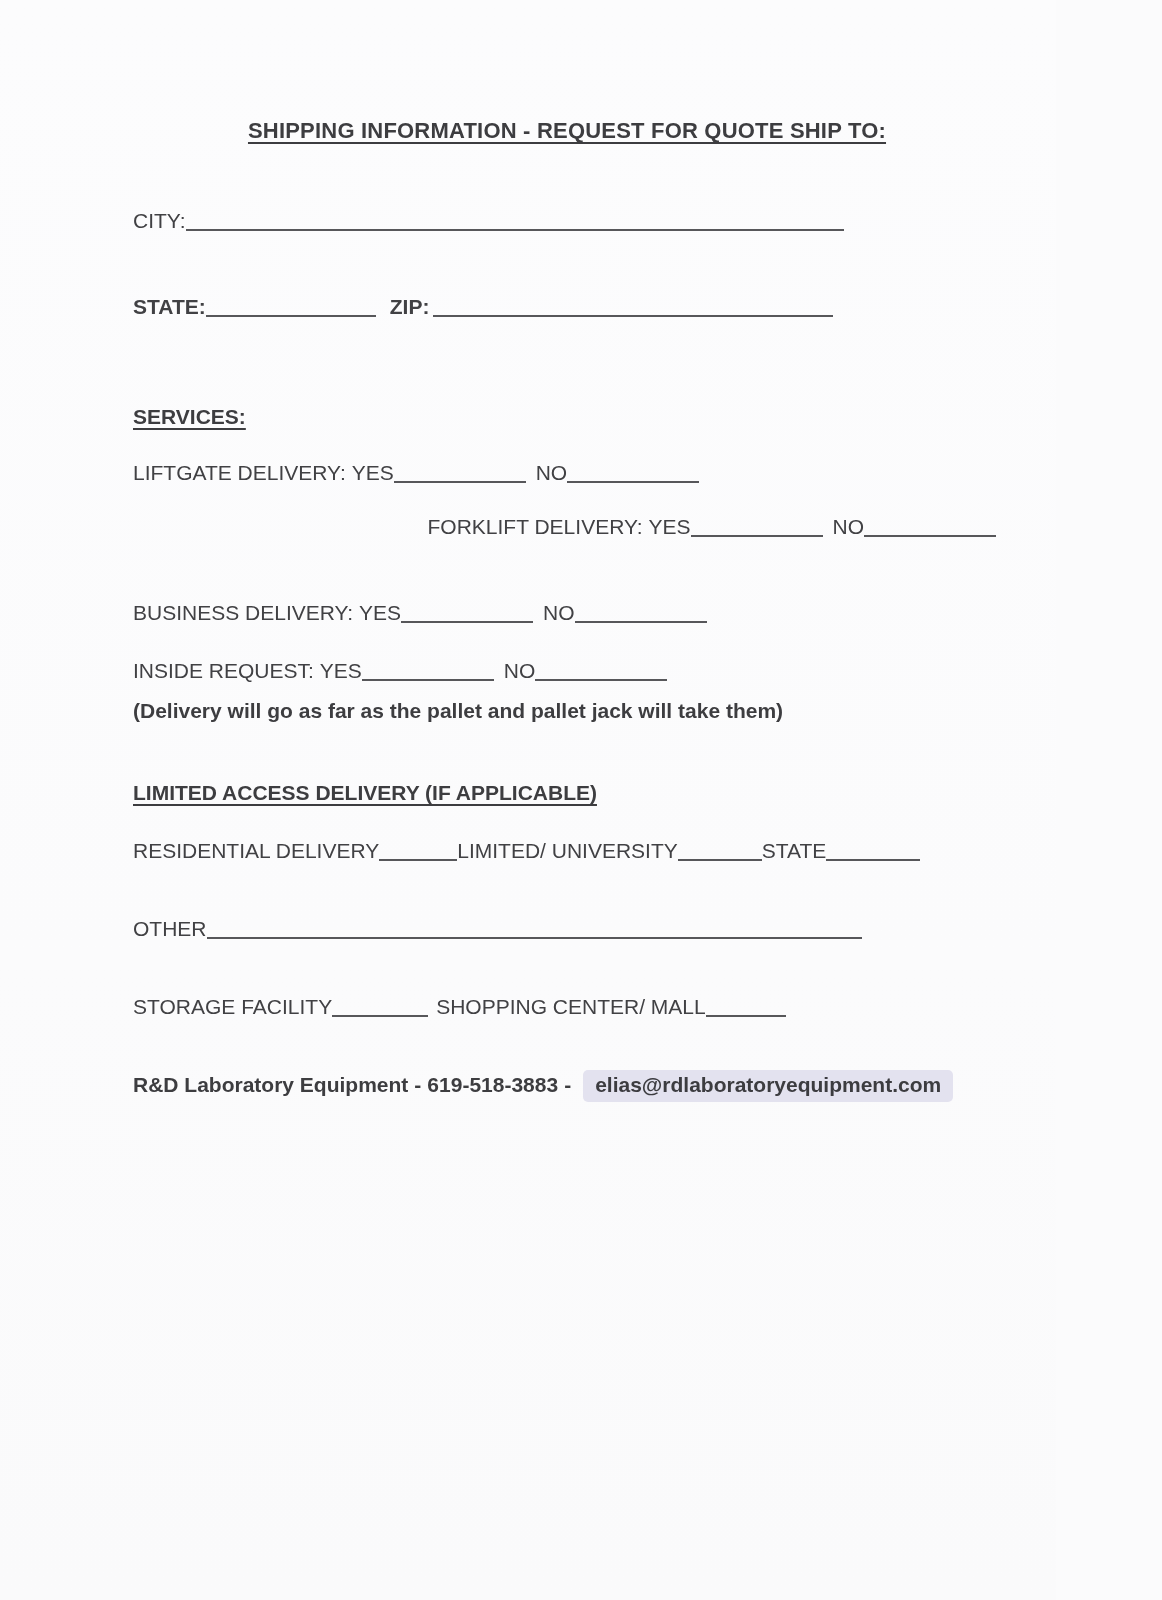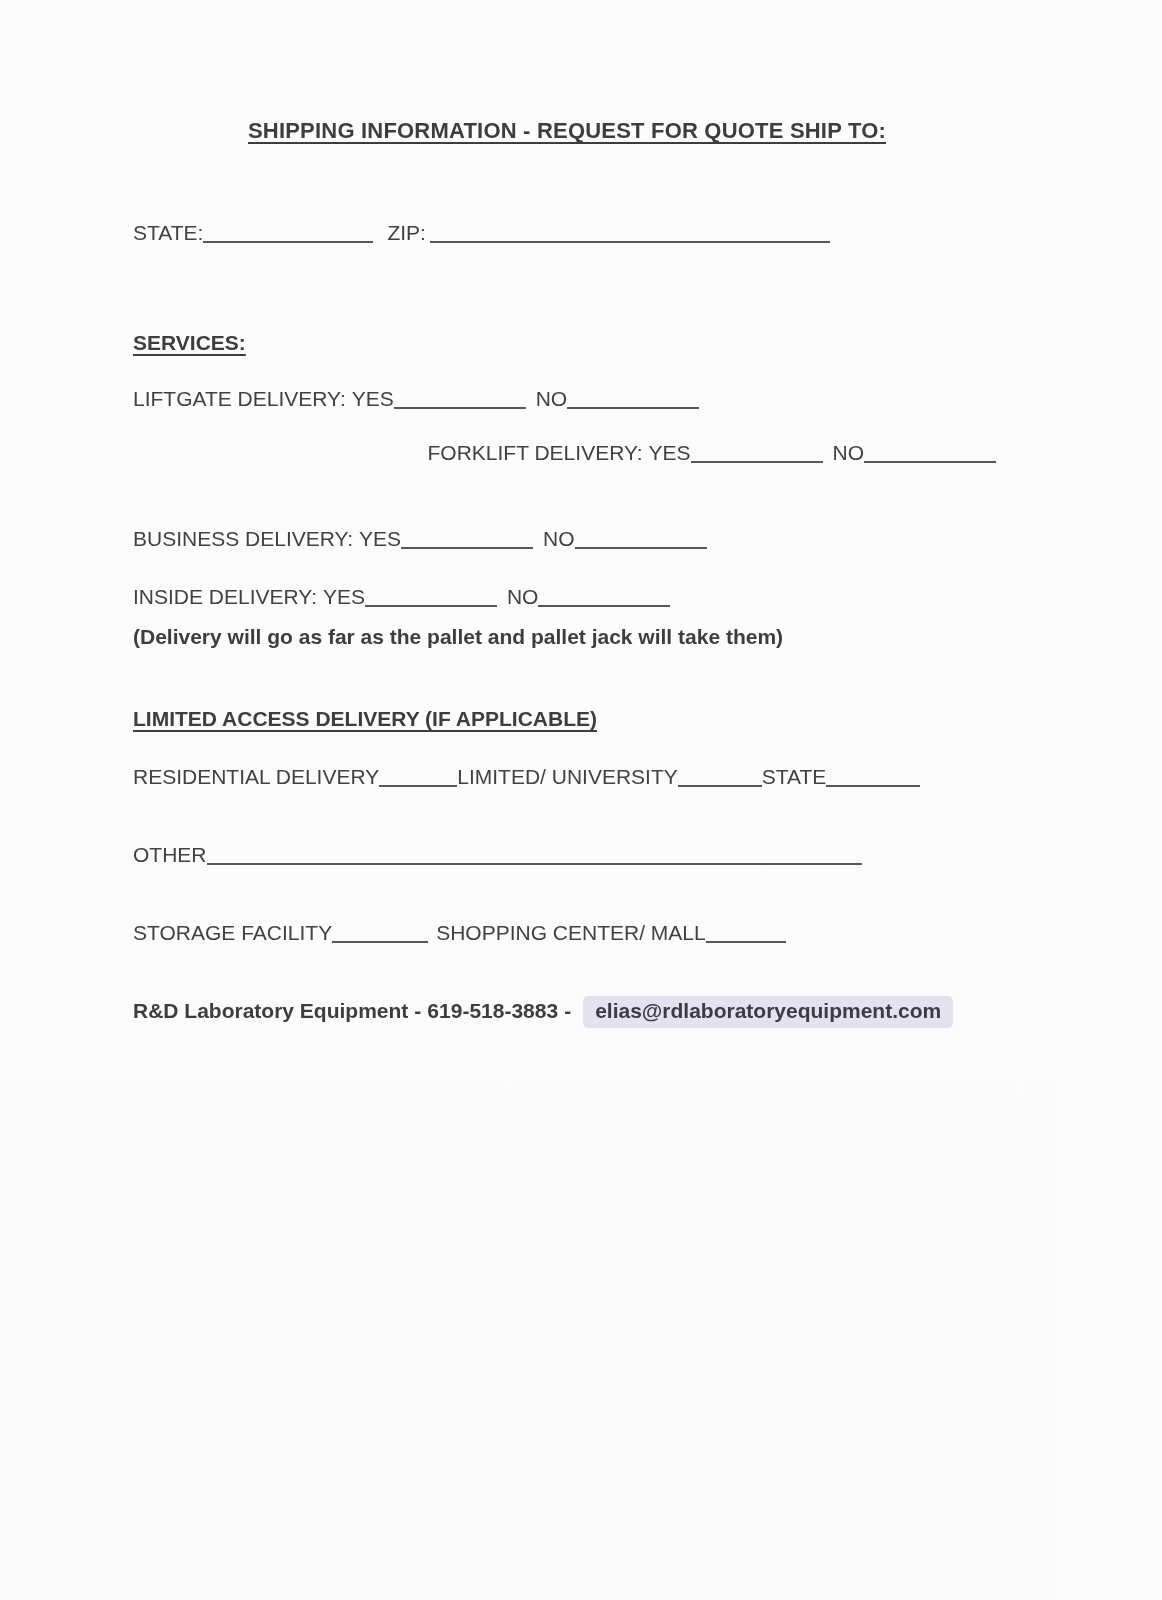--- a/index.html
+++ b/index.html
@@ -81,21 +81,21 @@
   .w-yes   { width: 132px; margin-right: 10px; }
   .w-no    { width: 132px; }
   .w-res   { width: 78px; }
   .w-school{ width: 84px; }
   .w-farm  { width: 94px; }
   .w-stor  { width: 96px; margin-right: 8px; }
   .w-mall  { width: 80px; }
   .w-other { width: 655px; }
 
   .gap-city   { margin-top: 62px; }
-  .gap-state  { margin-top: 74px; }
+  .gap-state  { margin-top: 58px; font-weight: bold; }
   .gap-serv   { margin-top: 84px; }
   .gap-lift   { margin-top: 28px; }
   .gap-fork   { margin-top: 26px; text-align: right; }
   .gap-bus    { margin-top: 58px; }
   .gap-inside { margin-top: 30px; }
   .gap-lim    { margin-top: 56px; }
   .gap-res    { margin-top: 30px; }
   .gap-stor   { margin-top: 50px; }
   .gap-other  { margin-top: 50px; }
   .gap-foot   { margin-top: 50px; }
@@ -106,20 +106,23 @@
 <body>
 
 <div class="page">
 
   <div class="title-row">
     <span class="doc-title">SHIPPING INFORMATION - REQUEST FOR QUOTE SHIP TO:</span>
   </div>
 
   <div class="content">
 
+    <div class="row gap-city">
+      <span>CITY:</span><span class="blank w-city"></span>
+    </div>
 
     <div class="row gap-state">
       <span>STATE:</span><span class="blank w-state"></span><span class="zip-label">ZIP:</span><span class="blank w-zip"></span>
     </div>
 
     <div class="row gap-serv">
       <span class="heading">SERVICES:</span>
     </div>
 
     <div class="row gap-lift">
@@ -128,21 +131,21 @@
 
     <div class="row gap-fork">
       <span>FORKLIFT DELIVERY:</span>&nbsp;<span>YES</span><span class="blank w-yes"></span><span>NO</span><span class="blank w-no"></span>
     </div>
 
     <div class="row gap-bus">
       <span>BUSINESS DELIVERY:</span>&nbsp;<span>YES</span><span class="blank w-yes"></span><span>NO</span><span class="blank w-no"></span>
     </div>
 
     <div class="row gap-inside">
-      <span>INSIDE DELIVERY:</span>&nbsp;<span>YES</span><span class="blank w-yes"></span><span>NO</span><span class="blank w-no"></span>
+      <span>INSIDE REQUEST:</span>&nbsp;<span>YES</span><span class="blank w-yes"></span><span>NO</span><span class="blank w-no"></span>
     </div>
     <div class="note">(Delivery will go as far as the pallet and pallet jack will take them)</div>
 
     <div class="row gap-lim">
       <span class="heading">LIMITED ACCESS DELIVERY (IF APPLICABLE)</span>
     </div>
 
     <div class="row gap-res">
       <span>RESIDENTIAL DELIVERY</span><span class="blank w-res"></span><span>LIMITED/ UNIVERSITY</span><span class="blank w-school"></span><span>STATE</span><span class="blank w-farm"></span>
     </div>

